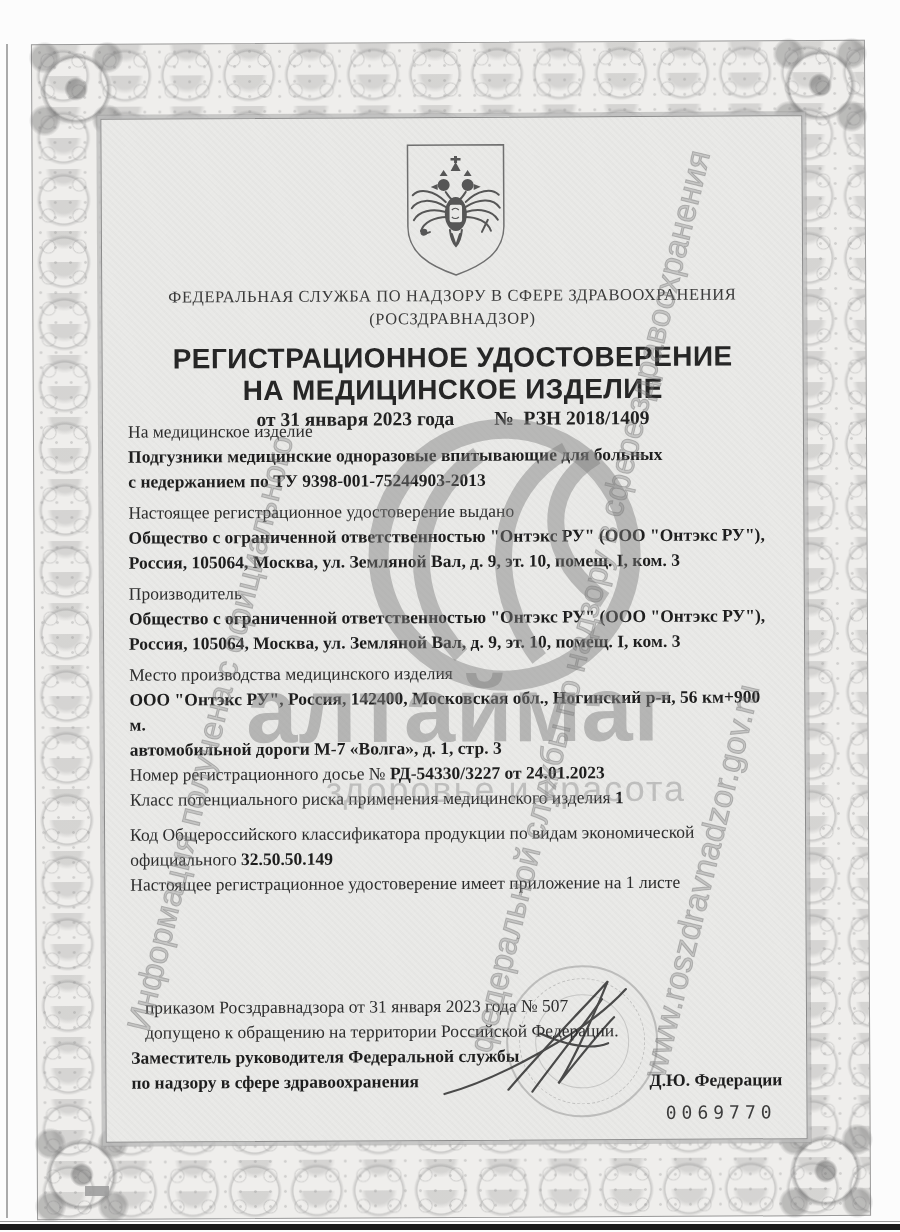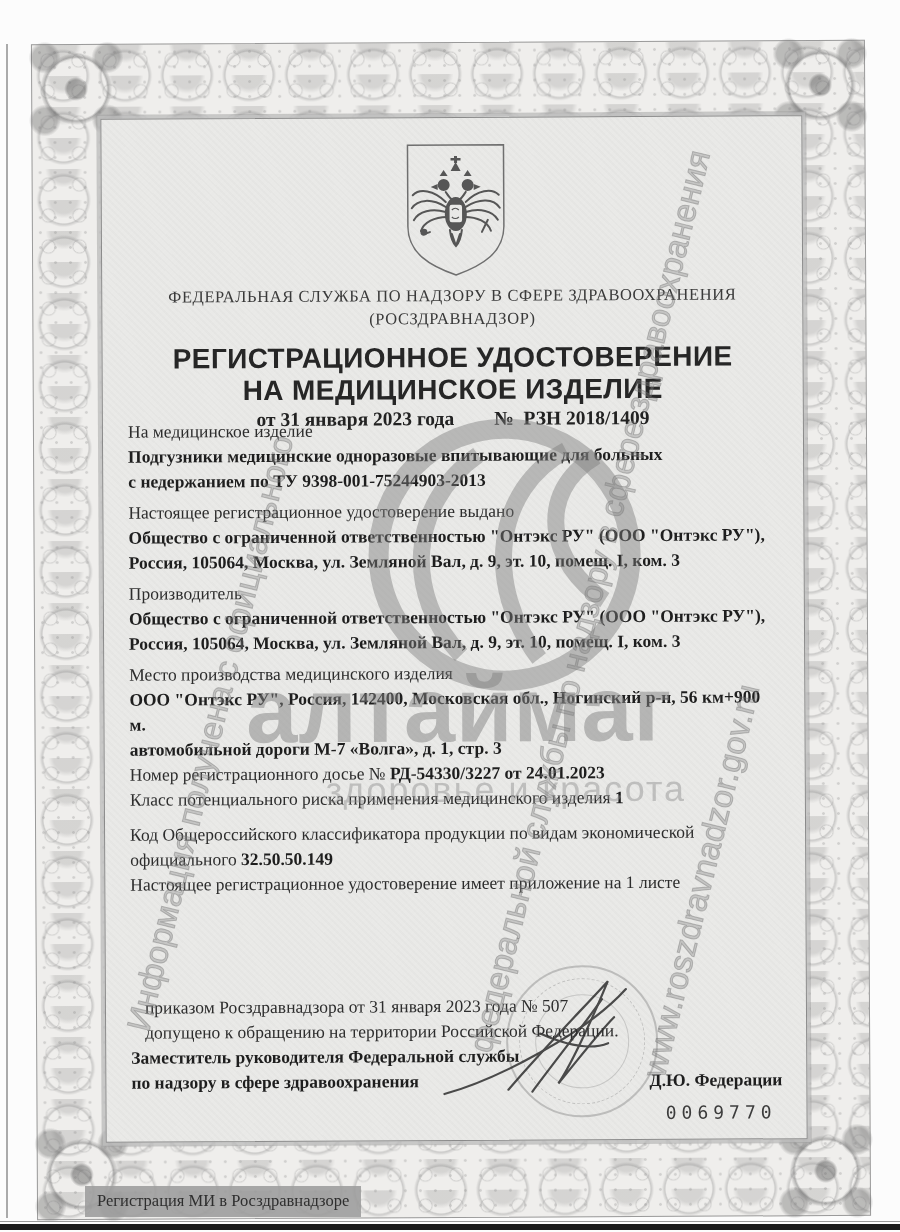--- a/index.html
+++ b/index.html
@@ -222,19 +222,18 @@
           <path d="M8 122 C60 108 150 62 190 18"></path>
           <path d="M72 118 C112 72 152 32 172 10 C152 58 132 98 122 112 C142 88 162 62 178 46"></path>
           <path d="M96 120 C120 88 152 48 166 28"></path>
           <path d="M104 62 C126 72 152 80 172 72"></path>
         </g>
       </svg>
     </div>
   </div>
 
   <div class="footer-box">
-    <div>Регистрация МИ в Росздравнадзоре</div>
   </div>
 
   <div class="page-left-edge"></div>
   <div class="page-bottom-line"></div>
   <div class="page-bottom-band"></div>
 </div>
 
 </body></html>

